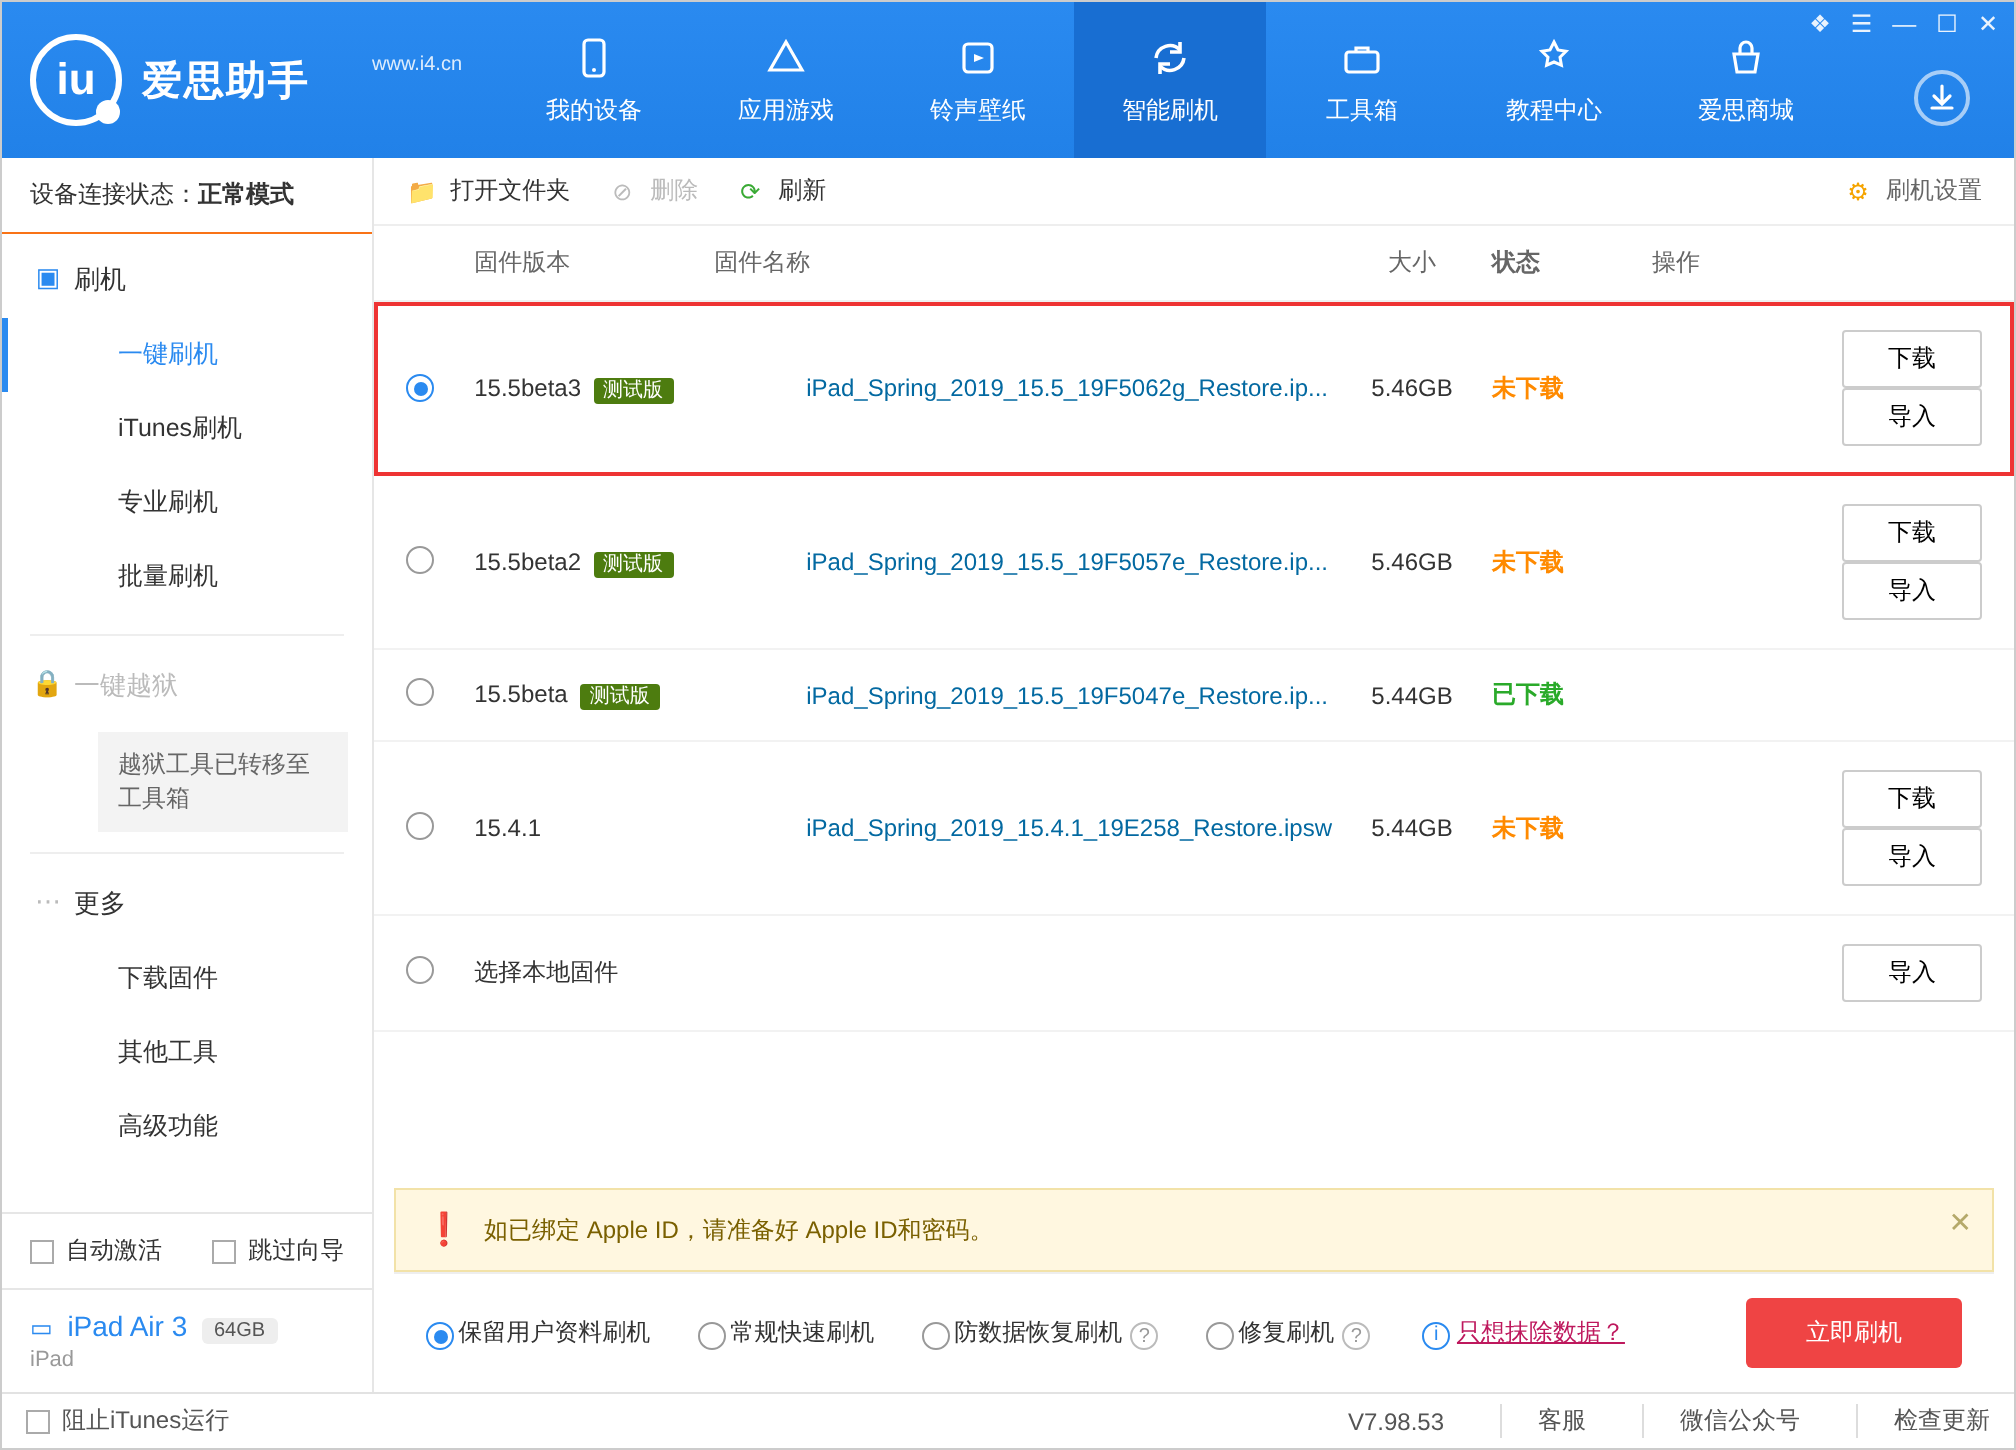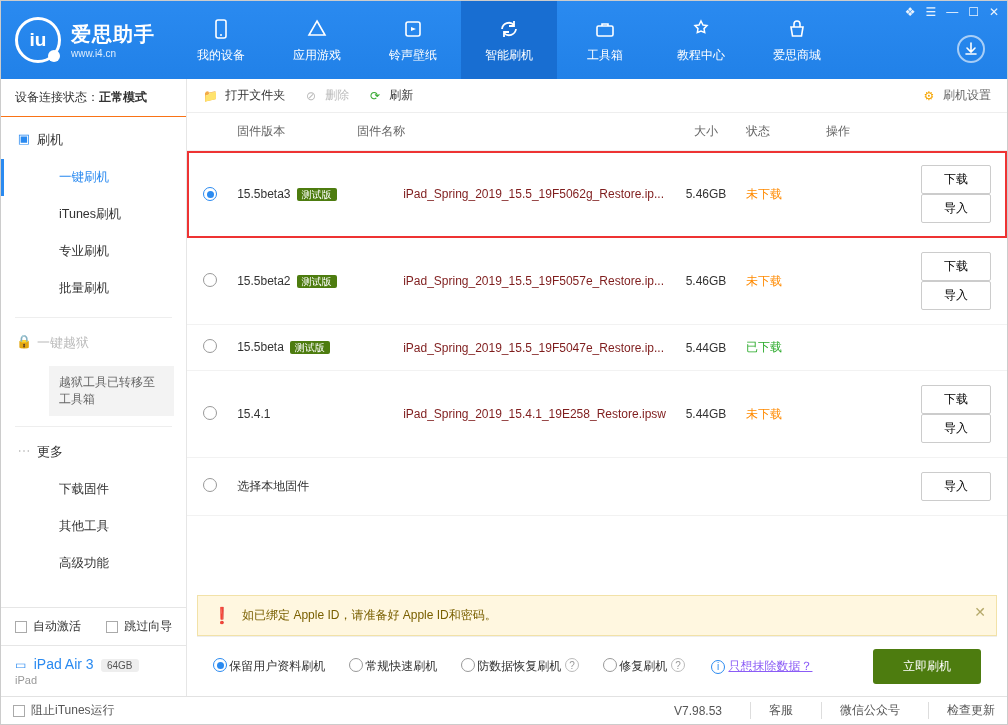--- a/index.html
+++ b/index.html
@@ -1,22 +1,22 @@
 <!DOCTYPE html>
 <html><head>
 <meta charset="utf-8">
 <style>
   * { box-sizing: border-box; margin: 0; padding: 0; }
   body { font-family: "Microsoft YaHei", Arial, sans-serif; font-size: 12px; color: #333; background:#fff; width:1008px; height:725px; overflow:hidden; border:1px solid #ccc;}
   
   .header { background: linear-gradient(#2a8af0,#2181e8); height:78px; display:flex; align-items:stretch; color:#fff; position:relative;}
   .logo-wrap { display:flex; align-items:center; padding:0 18px 0 14px; }
-  .logo-ico { width:46px; height:46px; border:3px solid #fff; border-radius:50%; display:flex; align-items:center; justify-content:center; font-size:19px; font-weight:bold; margin-right:10px; position:relative;}
+  .logo-ico { width:46px; height:46px; border:3px solid #fff; border-radius:50%; display:flex; align-items:center; justify-content:center; font-size:22px; font-weight:bold; margin-right:10px; position:relative;}
   .logo-ico::after{content:""; position:absolute; right:-2px; bottom:-2px; width:12px; height:12px; background:#fff; border-radius:50%;}
-  .logo-txt { display:flex; flex-direction:column; }
+  .logo-txt { display:flex; flex-direction:row;gap:31px; }
   .logo-txt .cn { font-size:20px; font-weight:bold; letter-spacing:1px;}
   .logo-txt .url { font-size:10px; opacity:.85;}
   .nav { display:flex; }
   .nav-item { width:96px; display:flex; flex-direction:column; align-items:center; justify-content:center; gap:6px; cursor:pointer; }
   .nav-item.active { background:#186ed2; }
   .nav-item .nav-label { font-size:12px;}
   .nav-ico { width:24px; height:24px; display:flex; align-items:center; justify-content:center;}
   .win-ctrls { position:absolute; right:8px; top:4px; display:flex; gap:10px; font-size:12px;}
   .win-ctrls span { cursor:pointer; opacity:.9;}
   .dl-circle { position:absolute; right:22px; top:34px; width:28px; height:28px; border:2px solid rgba(255,255,255,.6); border-radius:50%; display:flex; align-items:center; justify-content:center; cursor:pointer;}
@@ -50,40 +50,40 @@
   .tb-btn.gray { color:#bbb;}
   .tb-btn.green .ico{ color:#3aaa35;}
   .tb-spacer { flex:1;}
   .tb-right { display:flex; align-items:center; gap:6px; color:#666; cursor:pointer;}
   .ico { width:16px; height:16px; display:inline-flex; align-items:center; justify-content:center;}
   .thead { display:flex; padding:10px 16px; color:#666; font-size:12px; border-bottom:1px solid #f0f0f0;}
   .col-radio{ width:34px;}
   .col-ver{ width:120px;}
   .col-name{ flex:1;}
   .col-size{ width:80px; text-align:center;}
-  .col-status{ width:80px;}
+  .col-status{ width:80px;font-weight:bold;}
   .col-ops{ width:165px;}
   .row { display:flex; align-items:center; padding:14px 16px; border-bottom:1px solid #f2f2f2; font-size:12px;}
   .row.highlight { outline:2px solid #e33; outline-offset:-2px;}
   .radio { width:14px; height:14px; border:1.5px solid #999; border-radius:50%; display:inline-flex; align-items:center; justify-content:center;}
   .radio.checked { border-color:#2a8af0;}
   .radio.checked::after{ content:""; width:7px; height:7px; background:#2a8af0; border-radius:50%;}
   .ver { color:#333; font-weight:500;}
   .beta-tag { background:#4d7c0f; color:#fff; font-size:10px; padding:1px 5px; border-radius:2px; margin-left:6px;}
-  .fname { color:#7f1d1d;margin-left:46px;}
+  .fname { color:#0369a1;margin-left:46px;}
   .st-orange{ color:#ff8a00;}
   .st-green{ color:#2aaa2a;}
   .opbtn { border:1px solid #ccc; background:#fff; padding:5px 22px; font-size:12px; margin-left:20px; cursor:pointer; border-radius:2px;}
   
   .notice { background:#fff7e0; border:1px solid #f2e2a8; margin:auto 10px 0 10px; padding:10px 14px; display:flex; align-items:center; gap:10px; color:#7a6000; position:relative;}
   .notice .x { position:absolute; right:10px; top:8px; color:#b5a96a; cursor:pointer; font-size:14px;}
   .flashbar { border-top:1px solid #eee; padding:12px 16px; display:flex; align-items:center; gap:24px; margin:0 10px;}
-  .fb-opt { display:flex; align-items:flex-start; gap:2px; cursor:pointer;}
-  .primary-btn { background:#4d7c0f; color:#fff; padding:9px 30px; border-radius:3px; cursor:pointer; margin-left:auto;}
-  .link { color:#8b5cf6; text-decoration:underline; cursor:pointer;}
+  .fb-opt { display:flex; align-items:flex-end; gap:2px; cursor:pointer;}
+  .primary-btn { background:#ef4444; color:#fff; padding:9px 30px; border-radius:3px; cursor:pointer; margin-left:auto;}
+  .link { color:#be185d; text-decoration:underline; cursor:pointer;}
   .help { width:14px; height:14px; border:1px solid #bbb; border-radius:50%; font-size:10px; color:#999; display:inline-flex; align-items:center; justify-content:center; margin-left:2px;}
   
   .footer { height:28px; border-top:1px solid #e2e2e2; display:flex; align-items:center; padding:0 12px; font-size:12px; color:#555; gap:28px;}
   .footer .fl { display:flex; align-items:center; gap:6px;}
   .footer .sp { flex:1;}
   .footer .fi { border-left:1px solid #ddd; padding-left:18px; cursor:pointer;}
   svg { display:block;}
 </style>
 </head>
 <body>

